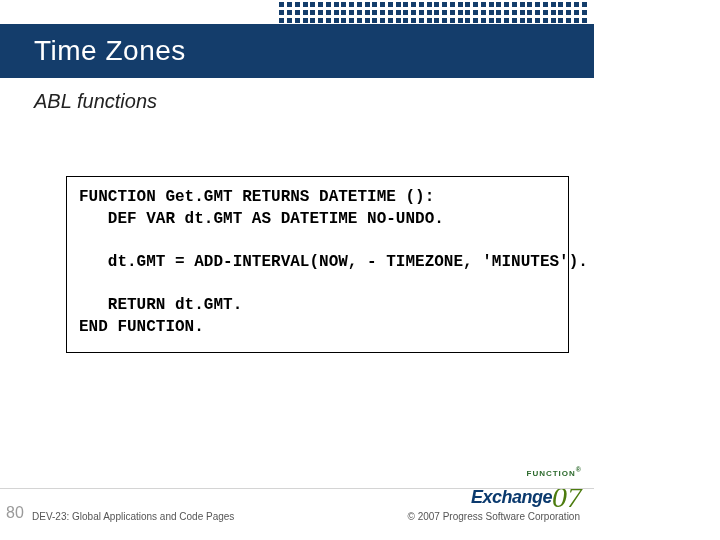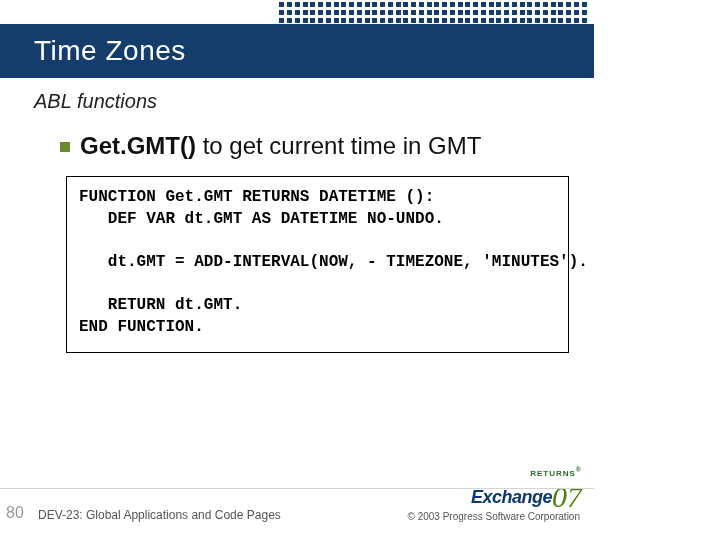--- a/index.html
+++ b/index.html
@@ -44,22 +44,22 @@
   }
   .footer {
     position: absolute; left: 0; right: 0; bottom: 0; height: 52px;
     border-top: 1px solid #d4d4d4;
   }
   .pagenum {
     position: absolute; left: 6px; bottom: 18px;
     font-size: 16px; color: #9a9a9a;
   }
   .foot-left {
-    position: absolute; left: 38px; bottom: 18px;
-    font-size: 12px; color: #555;
+    position: absolute; left: 32px; bottom: 18px;
+    font-size: 10px; color: #555;
   }
   .foot-right {
     position: absolute; right: 14px; bottom: 18px;
     font-size: 10px; color: #555;
   }
   .logo {
     position: absolute; right: 12px; bottom: 32px;
     text-align: right; line-height: 1;
   }
   .logo-top {
@@ -205,44 +205,38 @@
       <span></span>
       <span></span>
     </div>
 
   <div class="titlebar">
     <h1>Time Zones</h1>
   </div>
 
   <div class="subtitle">ABL functions</div>
 
-  <div class="bullet-row">
-    <div class="bullet-mark"></div>
-    <div class="bullet-text">
-      <strong>Get.GMT()</strong><span> to get current time in GMT</span>
-    </div>
-  </div>
 
   <div class="codebox">FUNCTION Get.GMT RETURNS DATETIME ():
    DEF VAR dt.GMT AS DATETIME NO-UNDO.
 
    dt.GMT = ADD-INTERVAL(NOW, - TIMEZONE, 'MINUTES').
 
    RETURN dt.GMT.
 END FUNCTION.</div>
 
   <div class="logo">
     <div class="logo-top">
-      <span>RETURNS</span><span class="logo-reg">®</span>
+      <span>FUNCTION</span><span class="logo-reg">®</span>
     </div>
     <div class="logo-row">
       <span class="logo-main">Exchange</span>
       <span class="logo-07">07</span>
     </div>
   </div>
 
   <div class="footer">
     <div class="pagenum">80</div>
     <div class="foot-left">DEV-23: Global Applications and Code Pages</div>
-    <div class="foot-right">© 2003 Progress Software Corporation</div>
+    <div class="foot-right">© 2007 Progress Software Corporation</div>
   </div>
 
 </div>
 
 </body></html>

